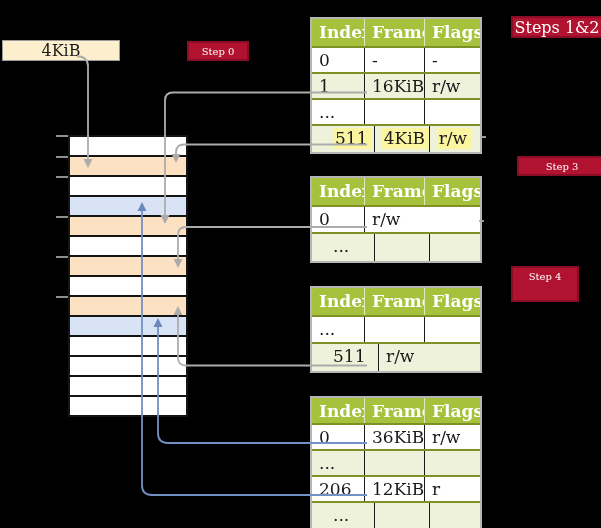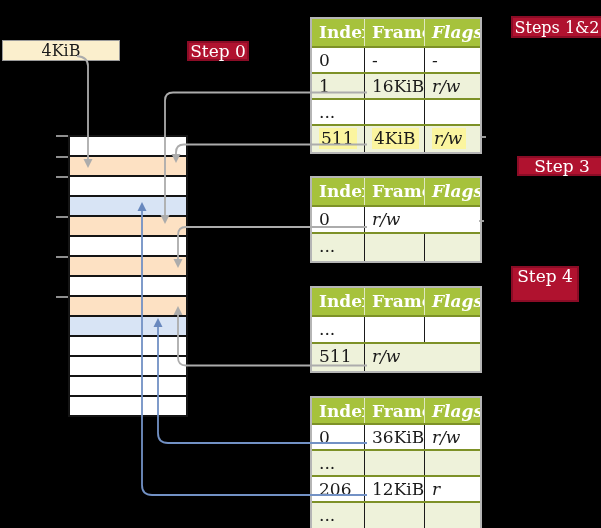--- a/index.html
+++ b/index.html
@@ -10,21 +10,21 @@
   
   .framebox{
     position:absolute;left:2px;top:40px;width:116px;height:19px;
     background:#fbefcd;border:1px solid #9a9a9a;
     color:#1a1a1a;font-size:16px;line-height:19px;text-align:center;
   }
   
   .badge{
     position:absolute;box-sizing:border-box;
     background:#b0122f;border:2px solid #8b0c26;
-    color:#fff;text-align:center;font-size:17px;line-height:15px;padding-top:1px;
+    color:#fff;text-align:center;font-size:10px;line-height:15px;padding-top:1px;
   }
   .b-step0  {left:187px;top:41px; width:62px;height:20px;}
   .b-steps12{left:511px;top:16px; width:92px;height:22px;font-size:16px;line-height:17px;}
   .b-step3  {left:517px;top:156px;width:90px;height:20px;}
   .b-step4  {left:511px;top:266px;width:68px;height:36px;}
   
   .mcol{
     position:absolute;left:68px;top:135px;width:116px;
     border:2px solid #141414;background:#fff;
   }
@@ -40,27 +40,27 @@
     border:2px solid #b5b5b5;background:#fff;
     font-size:17px;color:#1a1a1a;
   }
   .thead{display:flex;background:#a6c23c;border-bottom:2px solid #7d9127;box-sizing:border-box;height:29px;}
   .th{
     box-sizing:border-box;padding:3px 0 0 7px;font-weight:bold;color:#fff;
     border-right:1px solid #dfe8bf;overflow:hidden;
   }
   .th:last-child{border-right:none;}
   .trow{display:flex;box-sizing:border-box;border-bottom:2px solid #7d9127;background:#fff;}
-  .trow:last-child{border-bottom:none;}
+  .trow:last-child{border-bottom:none;padding-left:14px;}
   .trow.shaded{background:#eef2da;}
   .td{
     box-sizing:border-box;padding:2px 0 0 7px;border-right:1px solid #1a1a1a;overflow:hidden;
   }
   .td:last-child{border-right:none;}
-  .c0{width:53px;}.c1{width:60px;}.c2{width:55px;font-style:italic;}
+  .c0{width:53px;}.c1{width:60px;}.c2{width:55px;}
   .t0{top:17px;}  .t0 .trow{height:26px;}
   .t1{top:176px;} .t1 .trow{height:27px;}
   .t2{top:286px;} .t2 .trow{height:27px;}
   .t3{top:396px;} .t3 .thead{height:27px;} .t3 .trow{height:26px;}
   .hl{background:#fbf59f;padding:0 4px 1px 2px;}
   
   svg.overlay{position:absolute;left:0;top:0;z-index:5;pointer-events:none;}
 </style>
 </head>
 <body>

